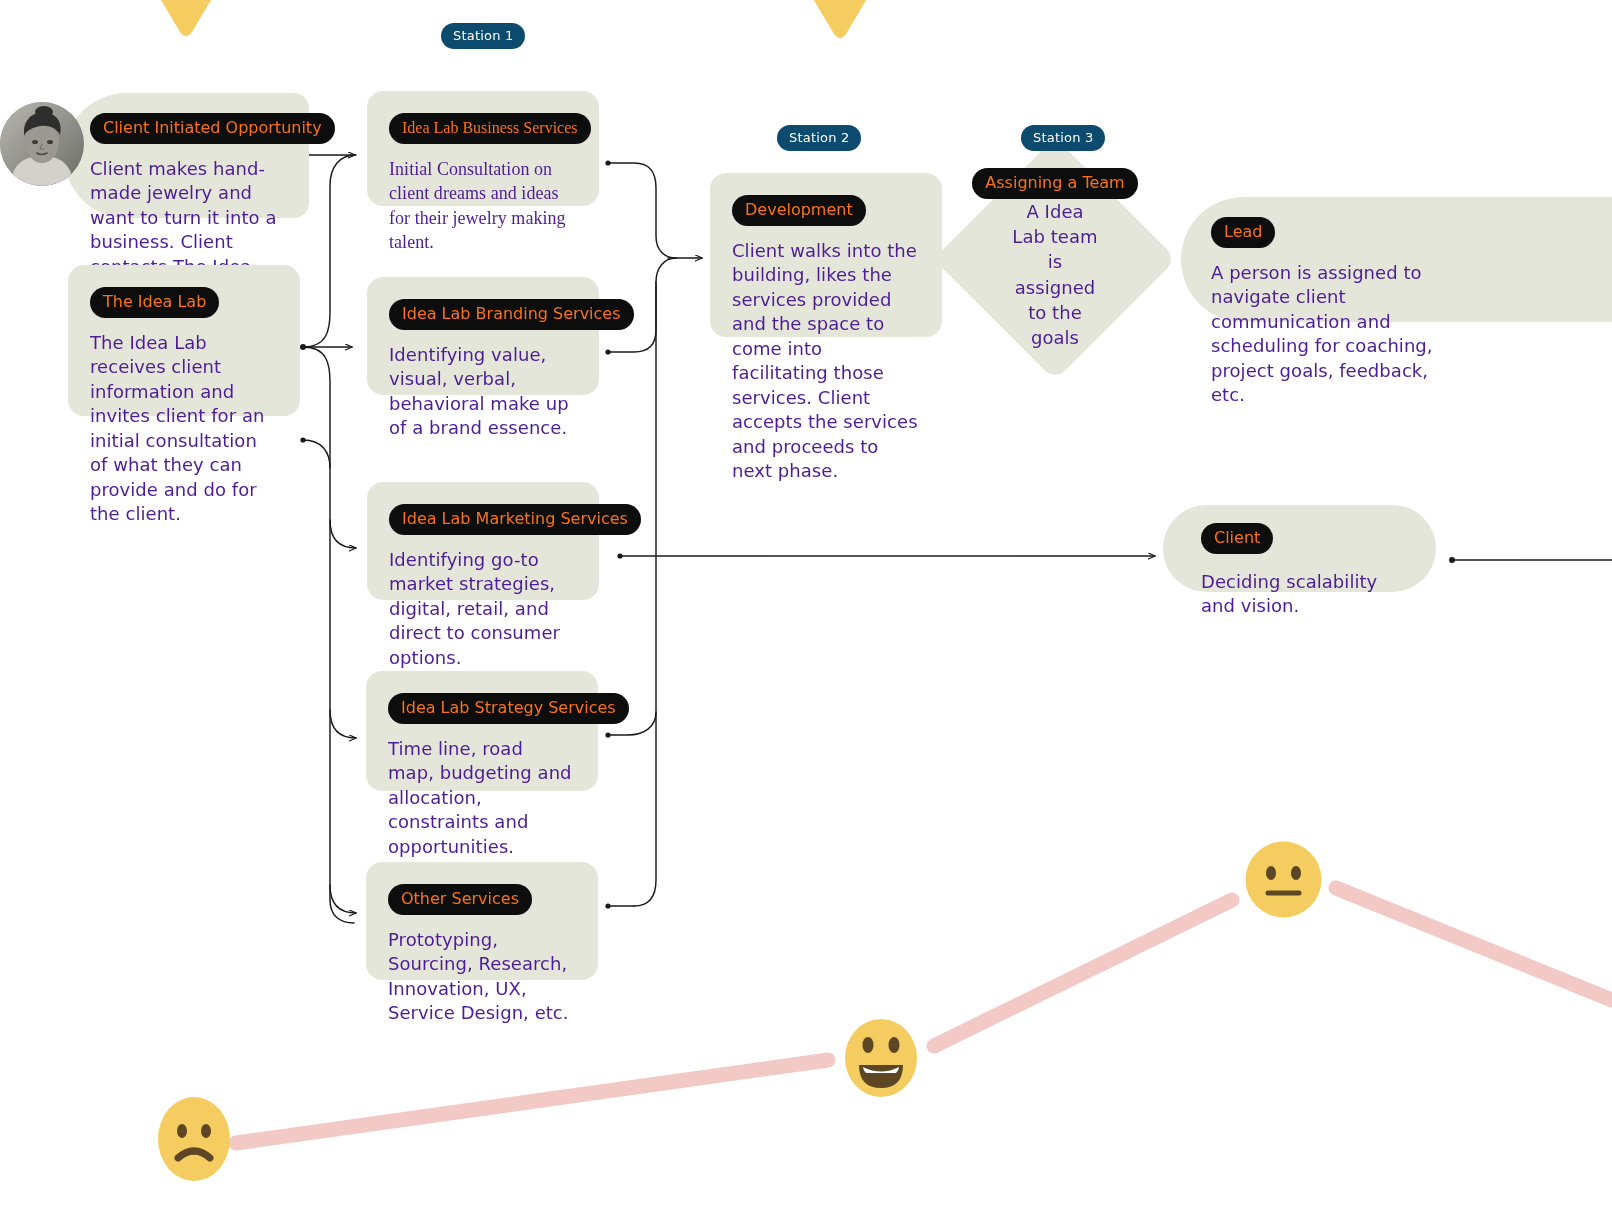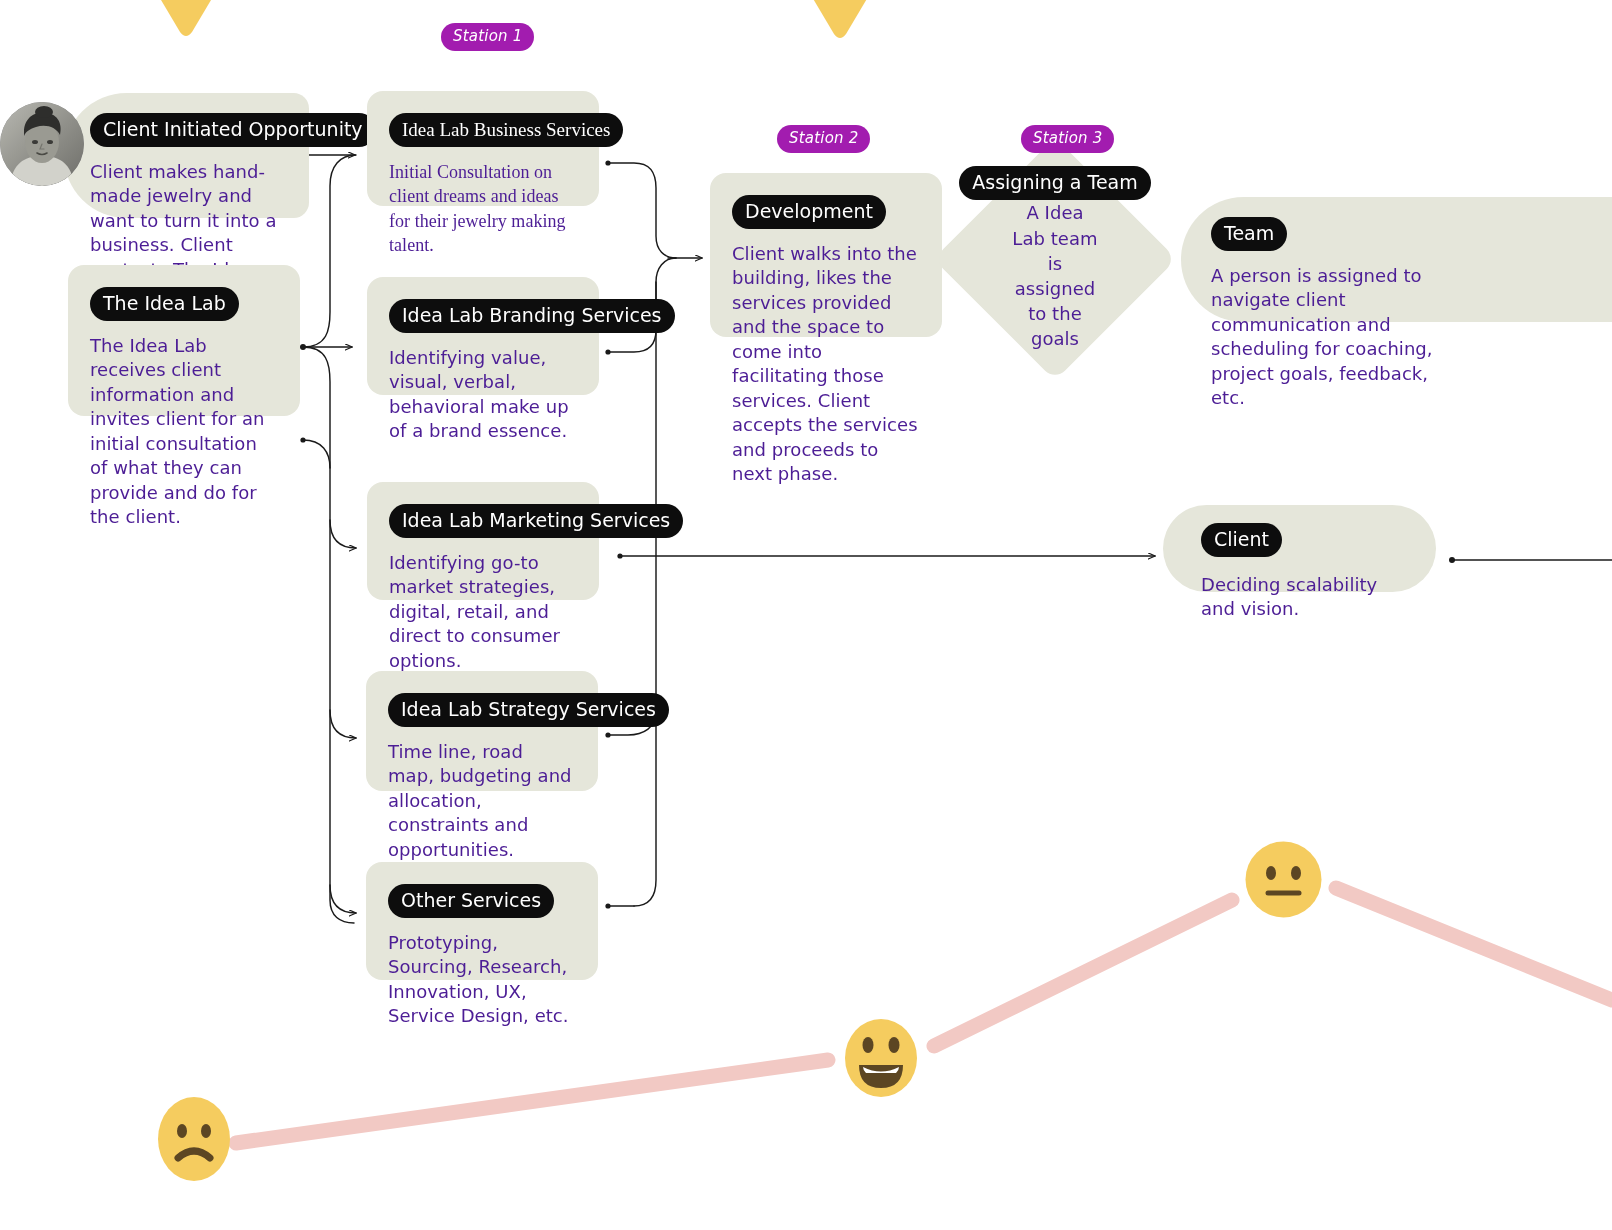--- a/index.html
+++ b/index.html
@@ -16,50 +16,49 @@
   }
   #wires {
     position: absolute; left: 0; top: 0;
     width: 1612px; height: 1230px;
     pointer-events: none;
   }
 
   
   .station-badge {
     position: absolute;
-    background: #a21caf;
+    background: #0c4a6e;
     color: #ffffff;
     border-radius: 999px;
-    font-size: 15px;
+    font-size: 13px;
     line-height: 1;
     padding: 6px 12px 7px 12px;
     letter-spacing: .2px;
     white-space: nowrap;
     z-index: 6;
-    font-style: italic;
   }
 
   
   .card {
     position: absolute;
     background: #E5E6DA;
     border-radius: 16px;
     z-index: 4;
     padding: 22px 24px 22px 22px;
   }
   .card.pill      { border-radius: 999px; }
   .card.pill-left { border-radius: 130px 0 0 130px; }
   .card.blob      { border-radius: 130px 32px 32px 130px; }
 
   .tag {
     display: inline-block;
     background: #0D0D0D;
-    color: #ffffff;
+    color: #f97316;
     border-radius: 999px;
-    font-size: 19px;
+    font-size: 16px;
     line-height: 1;
     padding: 7px 13px 8px 13px;
     white-space: nowrap;
   }
   .body {
     margin-top: 13px;
     font-size: 18px;
     line-height: 1.36;
     color: #4c1d95;
     letter-spacing: .05px;
@@ -243,21 +242,21 @@
 
   <div class="diamond-wrap" style="left:969px; top:173px; width:172px; height:172px;">
     <div class="diamond-shape"></div>
     <div class="diamond-inner">
       <span class="tag">Assigning a Team</span>
       <div class="body" style="width:92px;">A Idea Lab team is assigned to the goals</div>
     </div>
   </div>
 
   <div class="card pill-left" style="left:1181px; top:197px; width:431px; height:125px; padding:20px 24px 20px 30px;">
-    <span class="tag">Team</span>
+    <span class="tag">Lead</span>
     <div class="body" style="max-width:236px;">A person is assigned to navigate client communication and scheduling for coaching, project goals, feedback, etc.</div>
   </div>
 
   <div class="card pill" style="left:1163px; top:505px; width:273px; height:87px; padding:18px 26px 18px 38px;">
     <span class="tag">Client</span>
     <div class="body" style="margin-top:16px;">Deciding scalability and vision.</div>
   </div>
 
   <svg style="position:absolute; left:0; top:0; z-index:5;" width="1612" height="1230">
     <g stroke="#F2C9C4" stroke-width="15" stroke-linecap="round" fill="none">

